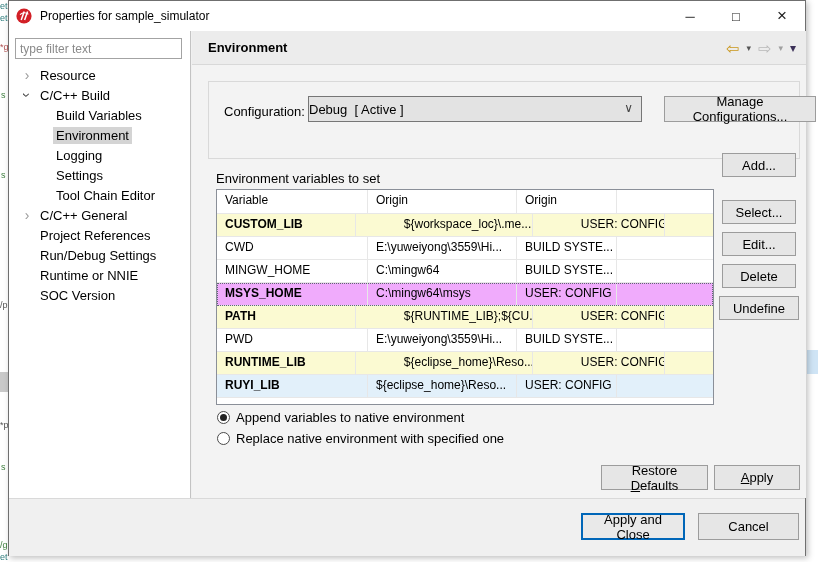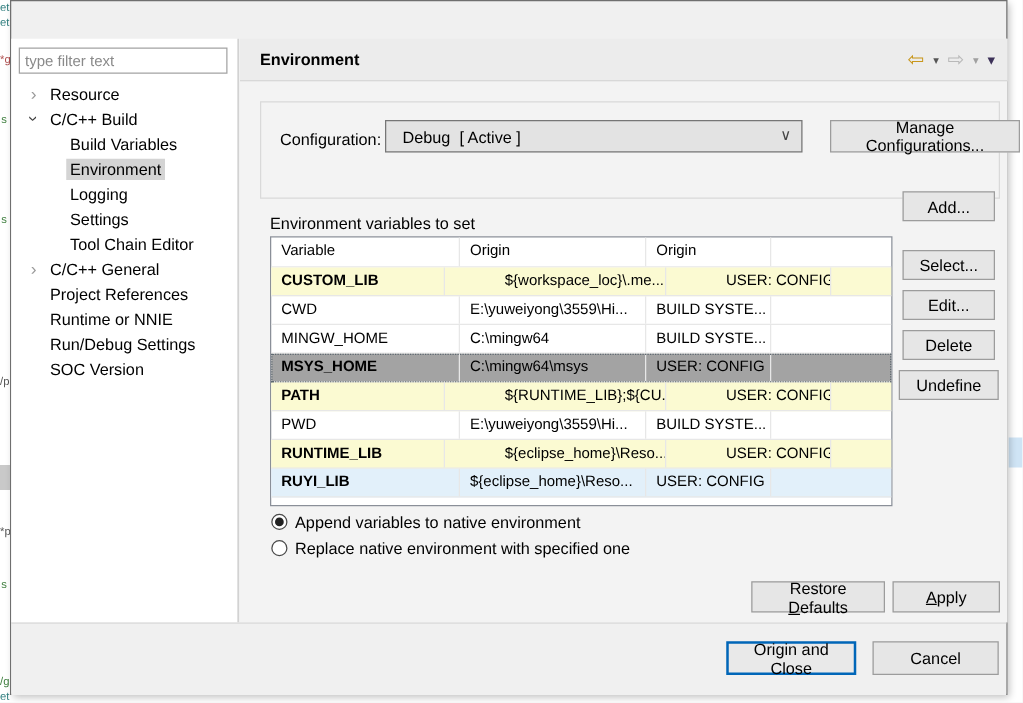--- a/index.html
+++ b/index.html
@@ -69,21 +69,21 @@
   .nav-menu { color:#3c3158; font-size:12px; }
 
   .groupbox {
     position:absolute; left:16px; top:50px; width:592px; height:78px;
     border:1px solid #d9d9d9; background:#f3f3f3;
   }
   .config-label { position:absolute; left:15px; top:22px; font-size:13px; }
   .combo {
     position:absolute; left:99px; top:14px; width:334px; height:26px;
     background:#e3e3e3; border:1px solid #767676; display:flex; align-items:center;
-    font-size:13px; padding-left:13px; white-space:pre;
+    font-size:13px; padding-left:0; white-space:pre;
   }
   .combo .chev { position:absolute; right:8px; top:4px; color:#444; font-size:12px; }
   .btn {
     background:#e6e6e6; border:1px solid #9c9c9c; font-size:13px;
     display:flex; align-items:center; justify-content:center;
     font-family:"Liberation Sans",sans-serif; color:#000;
   }
   .manage-btn { position:absolute; left:455px; top:14px; width:152px; height:26px; }
 
   .env-label { position:absolute; left:24px; top:140px; font-size:13px; }
@@ -91,21 +91,21 @@
   .table {
     position:absolute; left:24px; top:158px; width:498px; height:216px;
     background:#fff; border:1px solid #8a8f98; display:flex; flex-direction:column;
   }
   .trow { display:flex; height:23px; flex:0 0 auto; border-bottom:1px solid #e7e7e7; }
   .trow.thead { height:24px; }
   .tcell { padding:3px 0 0 8px; font-size:12px; white-space:nowrap; overflow:hidden;
            border-right:1px solid #e7e7e7; }
   .c1 { width:151px; } .c2 { width:149px; } .c3 { width:100px; } .c4 { flex:1; border-right:none; }
   .trow.r-yellow { background:#fbfad2;gap:40px; }
-  .trow.r-sel { background:#a3a3a3; outline:1px dotted #5f6a72; outline-offset:-1px; }
+  .trow.r-sel { background:#f0abfc; outline:1px dotted #5f6a72; outline-offset:-1px; }
   .trow.r-blue { background:#e2f0fa; }
   .bold { font-weight:bold; }
   .tfill { flex:1; }
 
   .side-btn { position:absolute; left:530px; width:74px; height:24px; }
   .sb0 { top:122px; } .sb1 { top:169px; } .sb2 { top:201px; } .sb3 { top:233px; }
   .sb4 { top:265px; width:80px; left:527px; }
 
   .radio-row { position:absolute; left:25px; display:flex; align-items:center; font-size:13px; }
   .rr0 { top:379px; } .rr1 { top:400px; }
@@ -140,20 +140,40 @@
   <span class="bg-frag" style="left:0;top:420px;color:#555">*p</span>
   <span class="bg-frag" style="left:1px;top:462px;color:#3f7f3f">s</span>
   <span class="bg-frag" style="left:0;top:540px;color:#3f7f3f">/g</span>
   <span class="bg-frag" style="left:0;top:552px;color:#2e7d7d">et</span>
   <div class="bg-sel-left"></div>
   <div class="bg-sel-right"></div>
 </div>
 
 <div class="dialog">
 
+  <div class="titlebar">
+    <svg class="logo" viewBox="0 0 16 16">
+      <circle cx="8" cy="8" r="7.6" fill="#d21f26"></circle>
+      <path d="M5.2 12 L8.2 3.6" stroke="#fff" stroke-width="1.5" fill="none"></path>
+      <path d="M8.6 12 L11.6 3.6" stroke="#fff" stroke-width="1.5" fill="none"></path>
+      <path d="M4 6.6 Q8 3.2 12.4 6.2" stroke="#fff" stroke-width="1.1" fill="none"></path>
+    </svg>
+    <span class="title-text">Properties for sample_simulator</span>
+    <div class="winbtns">
+      <div class="winbtn">
+          <span>─</span>
+        </div>
+      <div class="winbtn">
+          <span>□</span>
+        </div>
+      <div class="winbtn close-g">
+          <span>×</span>
+        </div>
+    </div>
+  </div>
 
   <div class="left-panel">
     <input class="filter-input" value="" placeholder="type filter text" style="">
     <div class="tree">
       <div class="tree-item lvl0">
         <span class="twisty">›</span>
         <span class="lbl">Resource</span>
       </div>
       <div class="tree-item lvl0">
         <span class="twisty expanded">›</span>
@@ -175,24 +195,24 @@
         <span class="lbl">Tool Chain Editor</span>
       </div>
       <div class="tree-item lvl0">
         <span class="twisty">›</span>
         <span class="lbl">C/C++ General</span>
       </div>
       <div class="tree-item lvl0-plain">
         <span class="lbl">Project References</span>
       </div>
       <div class="tree-item lvl0-plain">
+        <span class="lbl">Run/Debug Settings</span>
+      </div>
+      <div class="tree-item lvl0-plain">
         <span class="lbl">Runtime or NNIE</span>
-      </div>
-      <div class="tree-item lvl0-plain">
-        <span class="lbl">Run/Debug Settings</span>
       </div>
       <div class="tree-item lvl0-plain">
         <span class="lbl">SOC Version</span>
       </div>
     </div>
   </div>
 
   <div class="right-panel">
 
     <div class="section-header">
@@ -292,17 +312,17 @@
 
     <button class="btn restore-btn">
         <span><span>Restore </span><span class="mn">D</span><span>efaults</span></span>
       </button>
     <button class="btn apply-btn">
         <span><span class="mn">A</span><span>pply</span></span>
       </button>
   </div>
 
   <div class="footer">
-    <button class="btn apply-close-btn">Origin and Close</button>
+    <button class="btn apply-close-btn">Apply and Close</button>
     <button class="btn cancel-btn">Cancel</button>
   </div>
 
 </div>
 
 </body></html>

